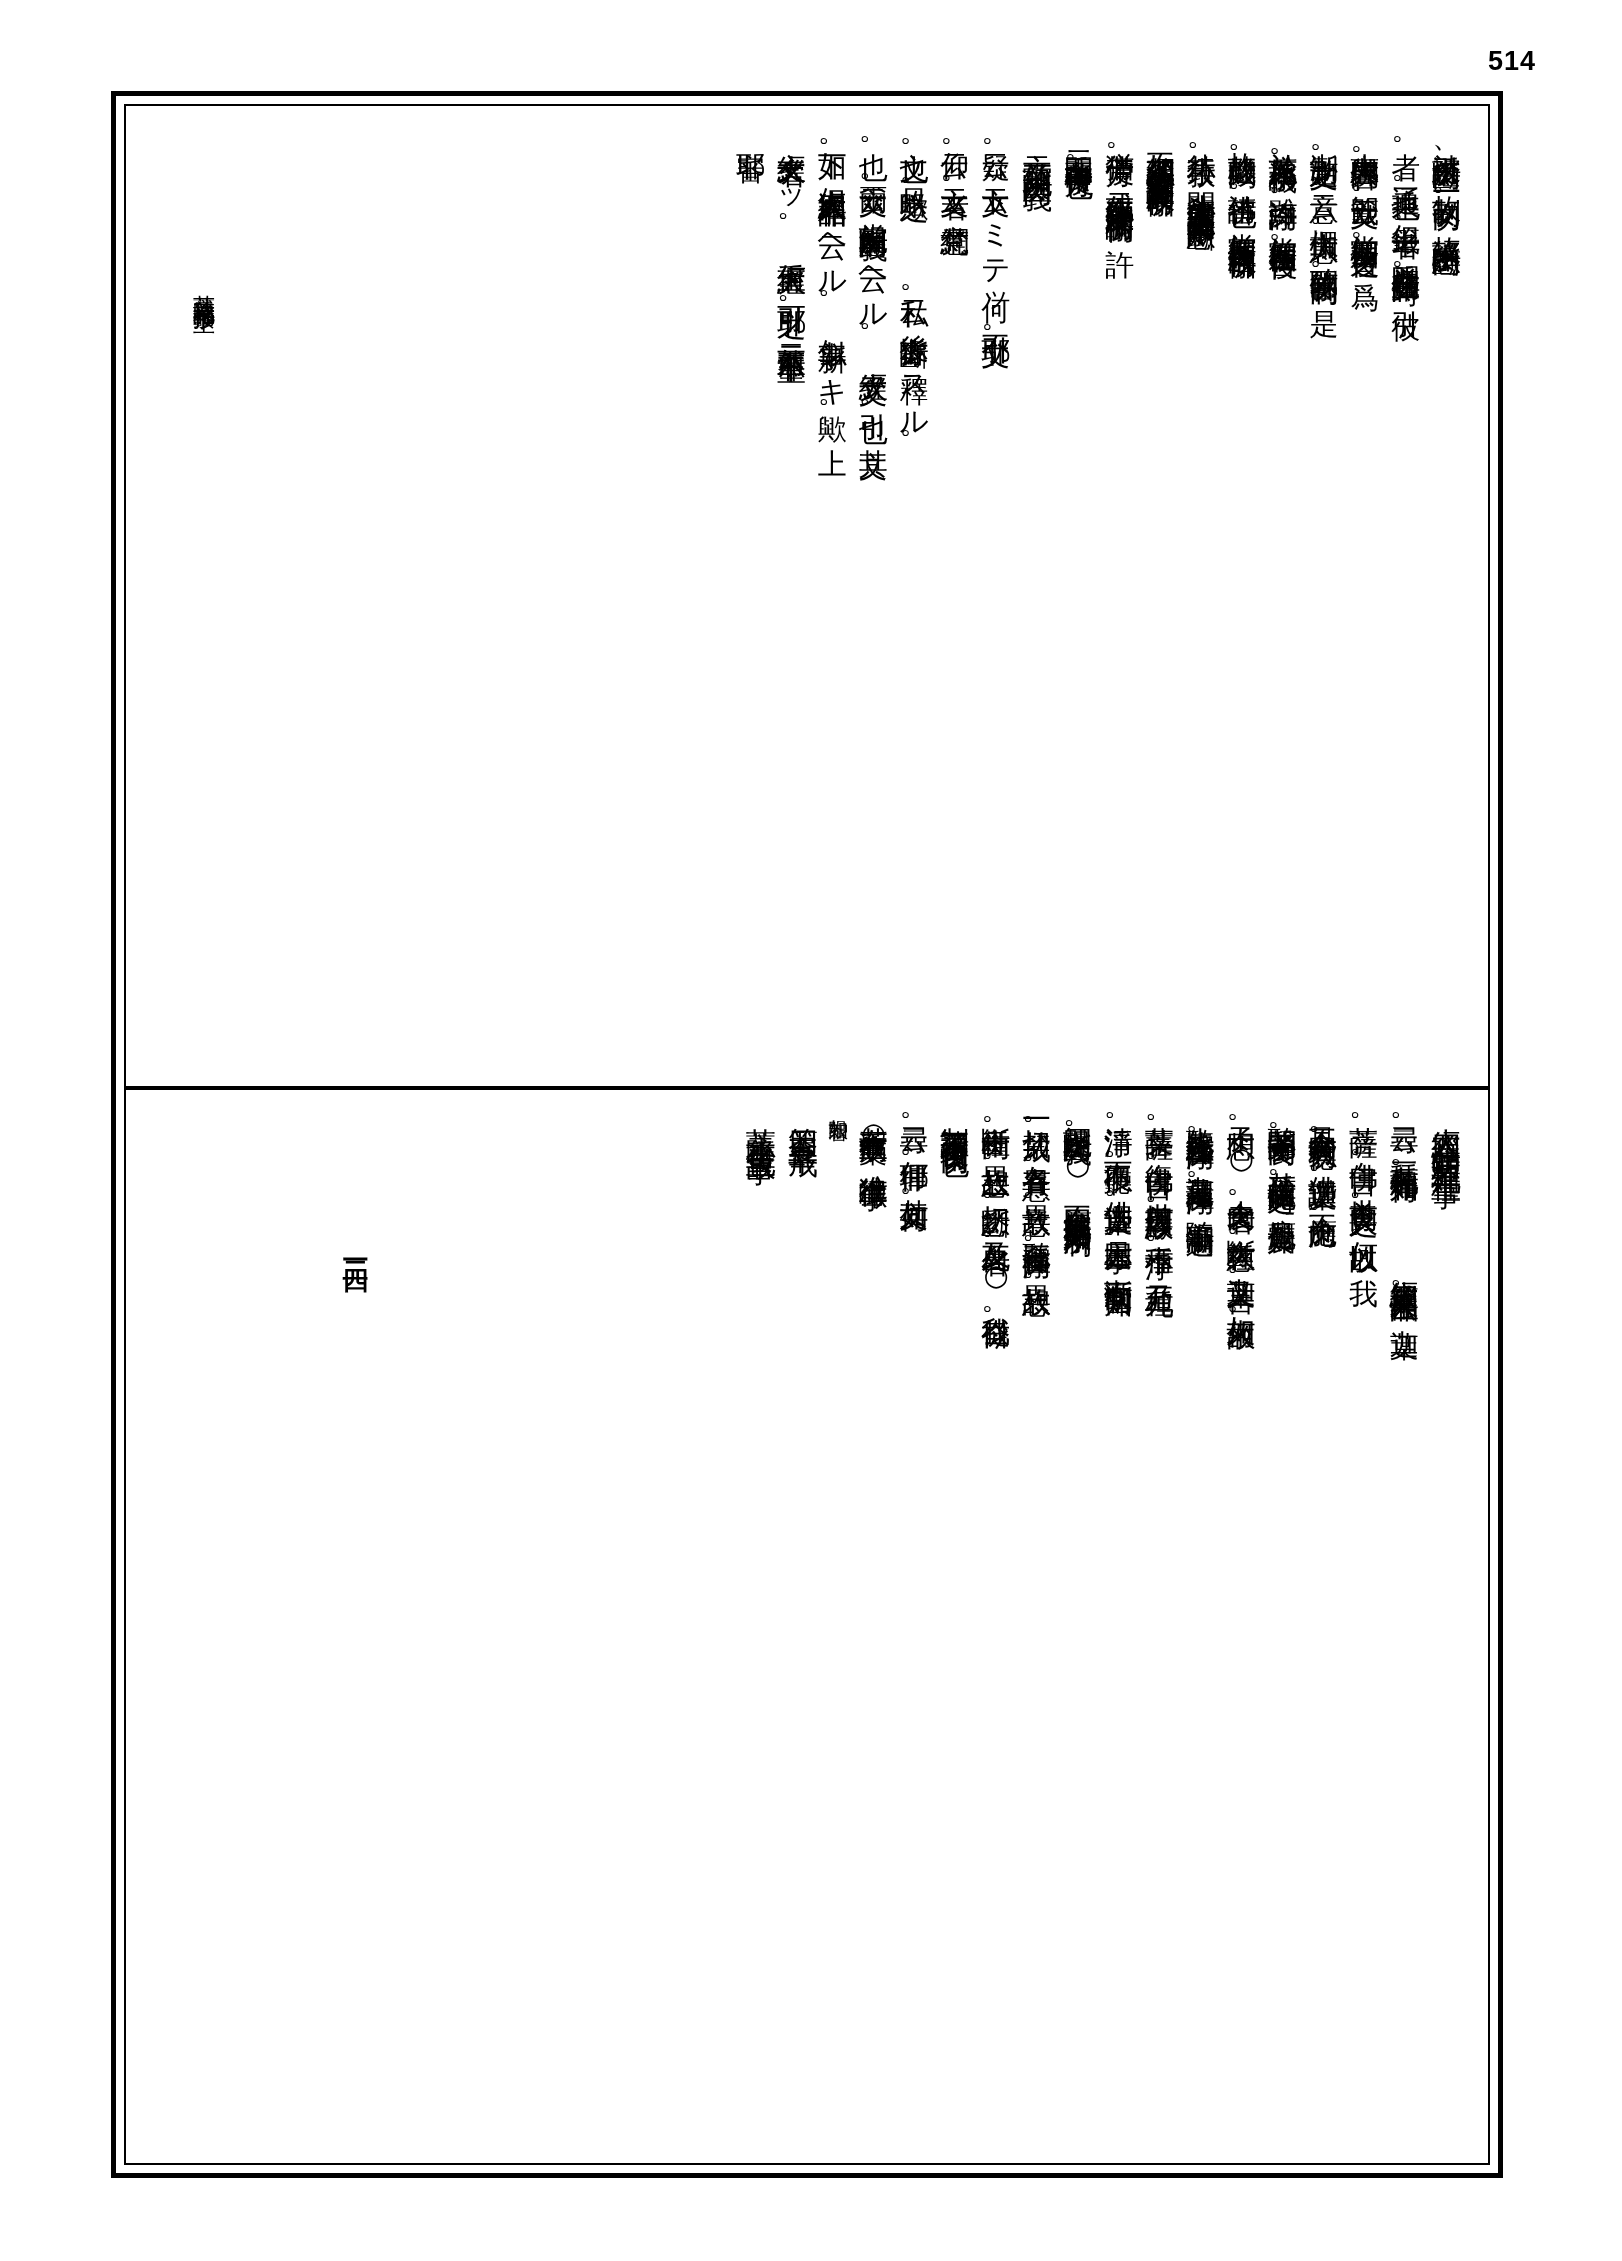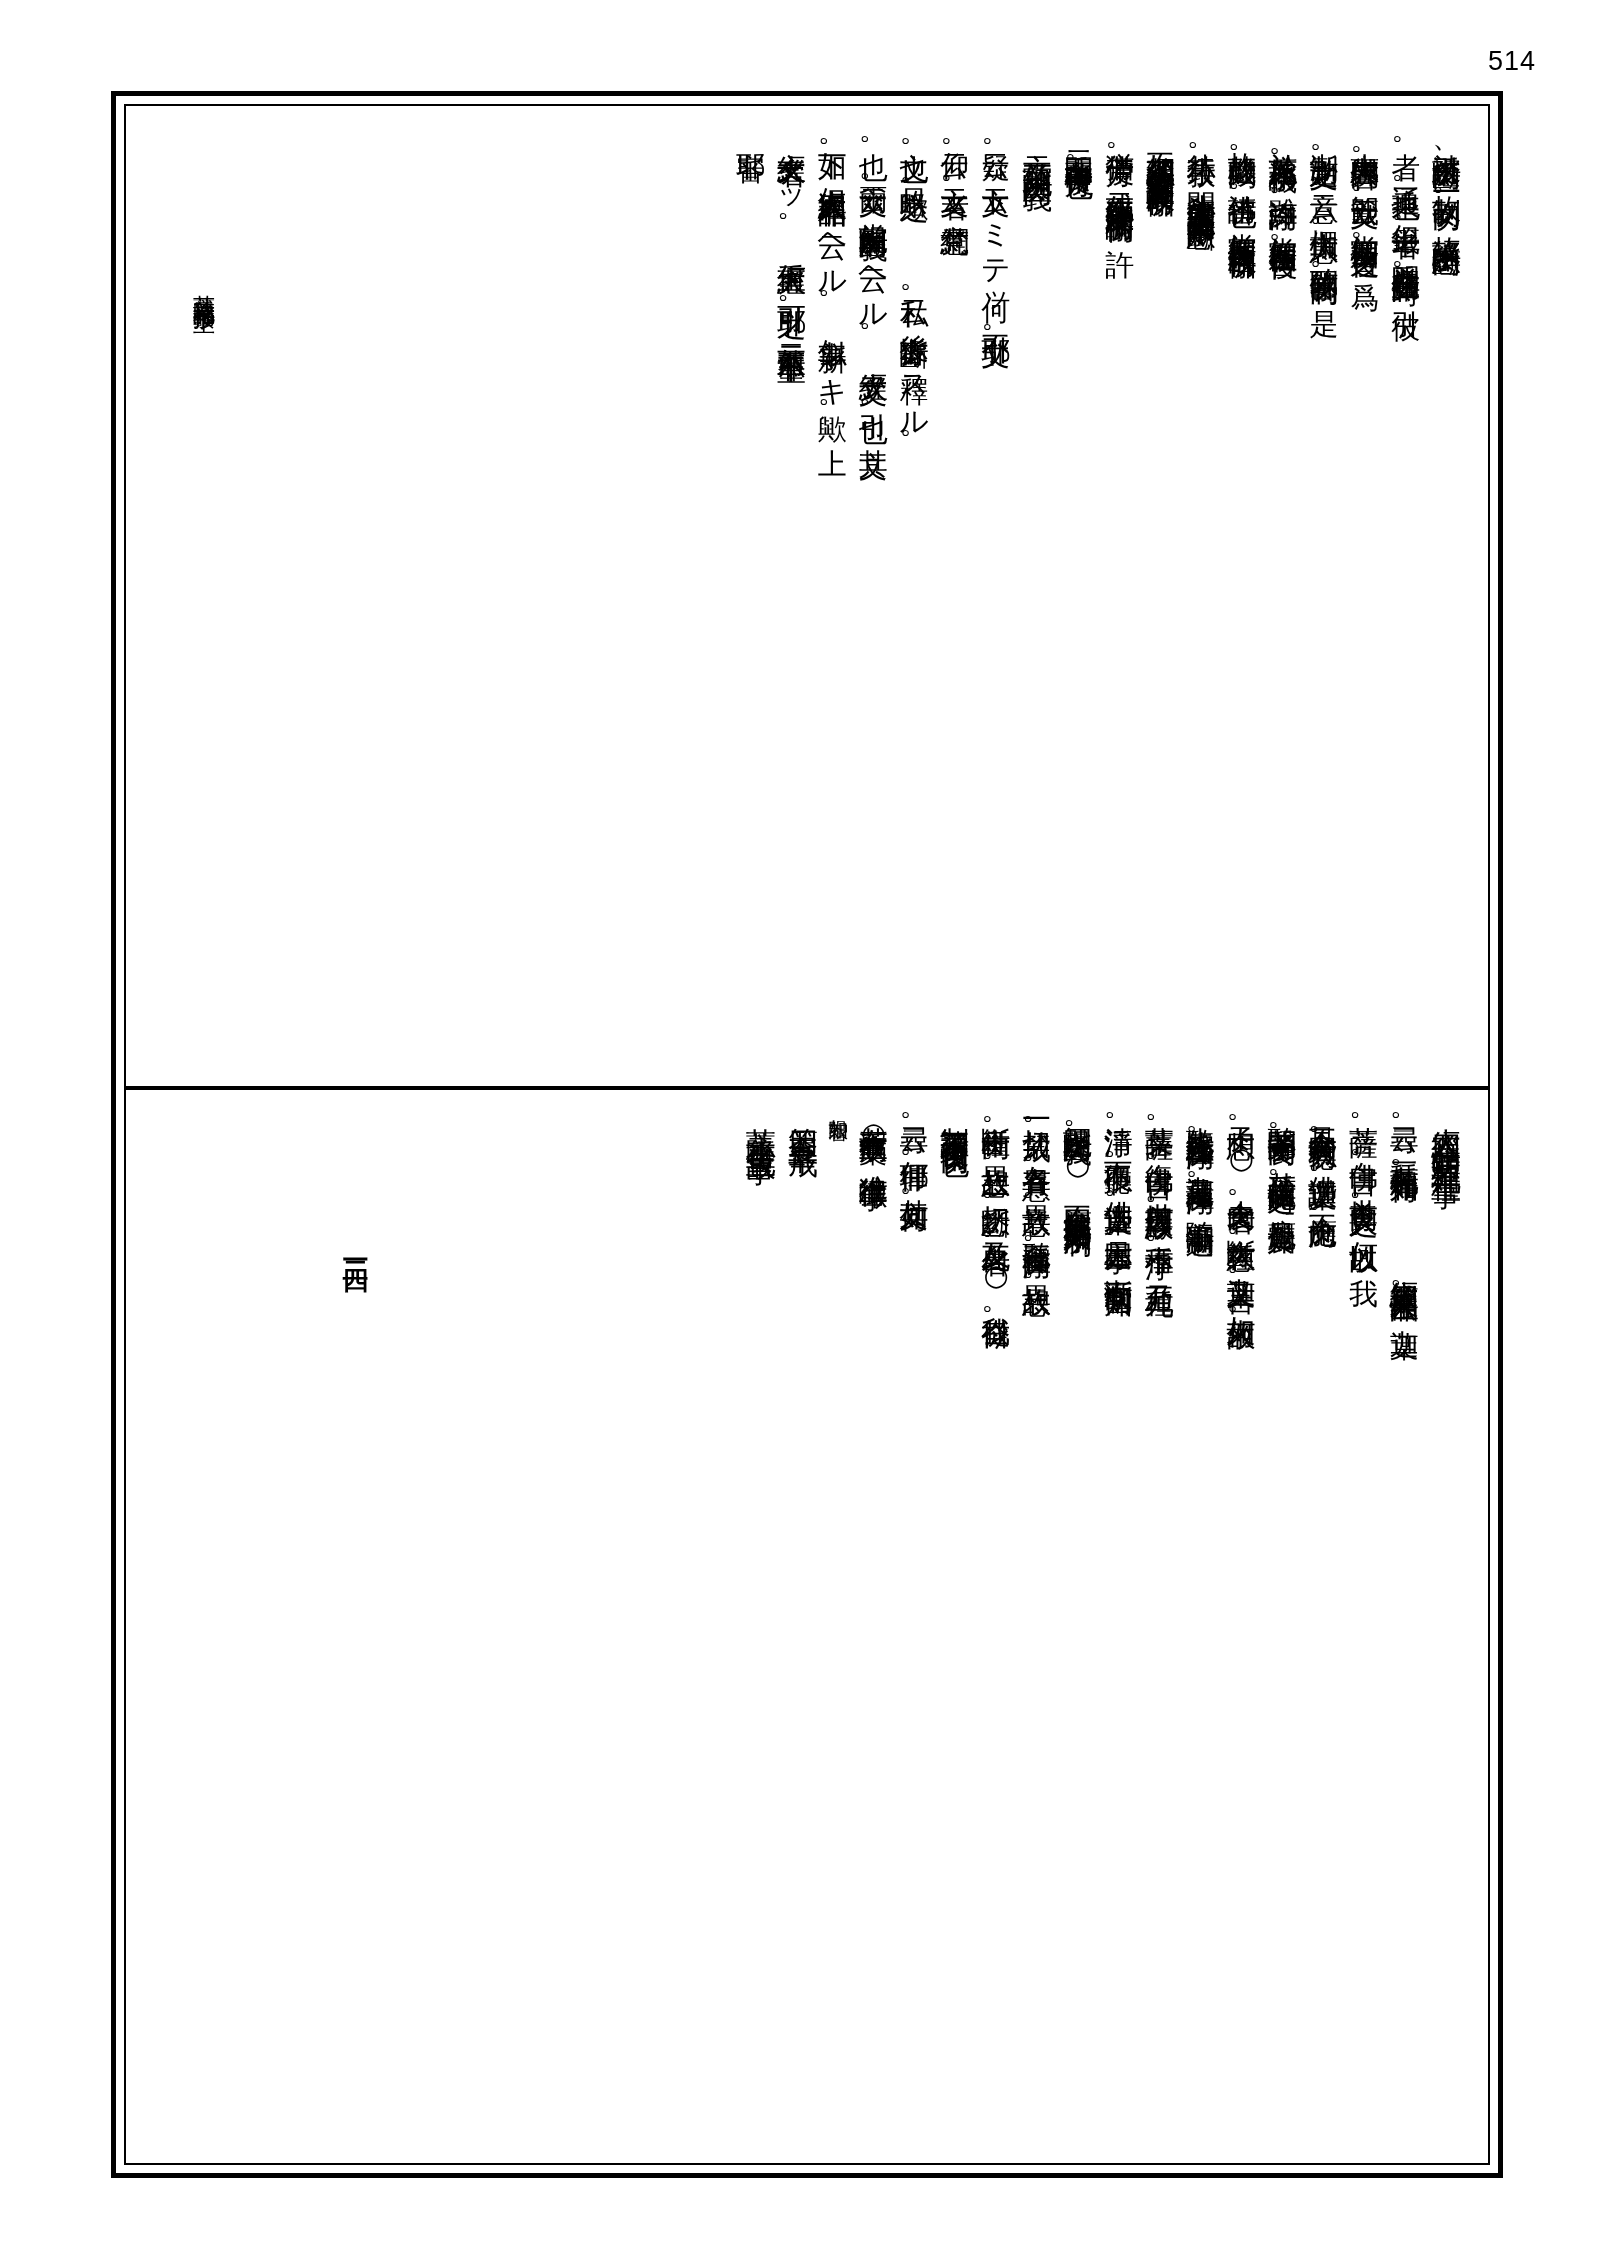--- a/index.html
+++ b/index.html
@@ -15,21 +15,21 @@
     position: relative;
     overflow: hidden;
   }
 
   
   .page-number-top {
     position: absolute;
     top: 46px;
     right: 87px;
     font-size: 27px;
-    font-weight: normal;
+    font-weight: bold;
     letter-spacing: 1px;
     font-family: "Liberation Sans", sans-serif;
   }
 
   
   .frame-outer {
     position: absolute;
     left: 111px;
     top: 91px;
     width: 1392px;

